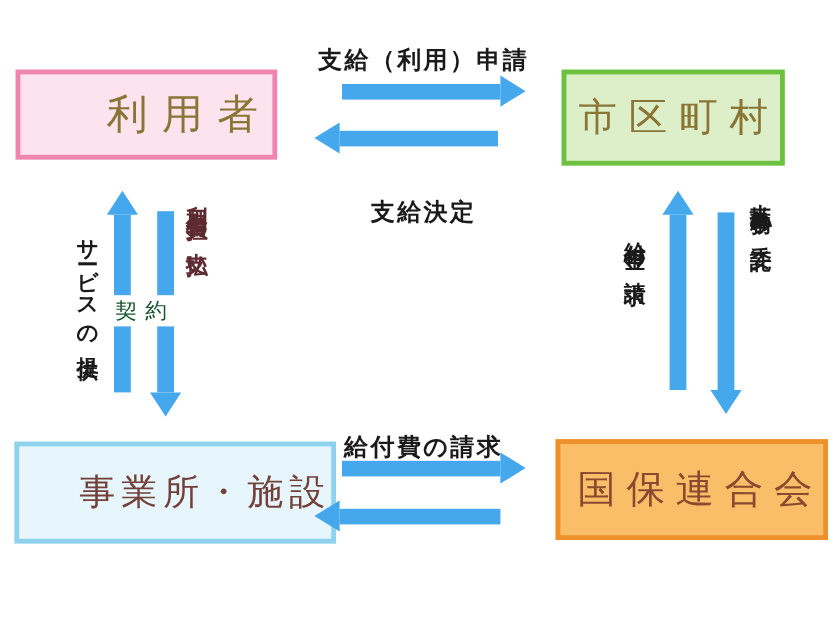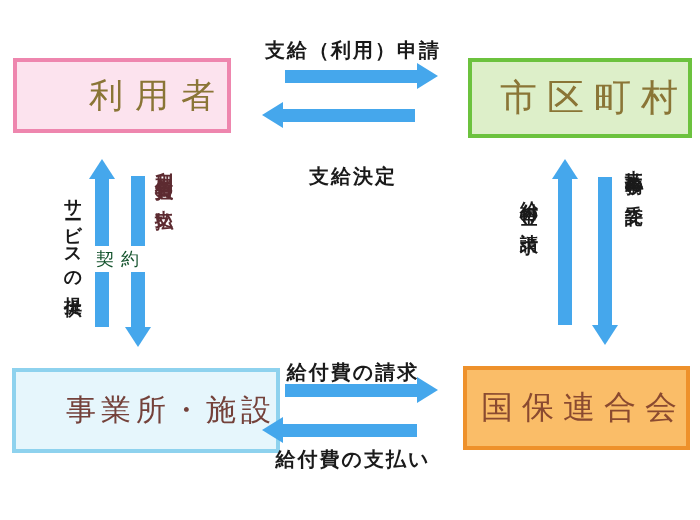--- a/index.html
+++ b/index.html
@@ -10,23 +10,23 @@
   .box {
     position:absolute; display:flex; align-items:center; justify-content:flex-end;
     border:4px solid; box-sizing:border-box;
   }
   .box-user {
     left:13px; top:58px; width:218px; height:75px;
     background:var(--user_box_fill); border-color:var(--user_box_border);
     color:var(--top_box_text); font-size:34px; letter-spacing:12px; padding-left:12px;
   }
   .box-municipality {
-    left:468px; top:58px; width:224px; height:80px;
+    left:468px; top:58px; width:186px; height:80px;
     background:var(--municipality_box_fill); border-color:var(--municipality_box_border);
-    color:var(--top_box_text); font-size:37px; letter-spacing:10px; padding-left:10px;
+    color:var(--top_box_text); font-size:32px; letter-spacing:10px; padding-left:10px;
   }
   .box-facility {
     left:12px; top:368px; width:268px; height:85px;
     background:var(--facility_box_fill); border-color:var(--facility_box_border);
     color:var(--facility_box_text); font-size:30px; letter-spacing:5px; padding-left:5px;
   }
   .box-federation {
     left:463px; top:366px; width:227px; height:84px;
     background:var(--federation_box_fill); border-color:var(--federation_box_border);
     color:var(--federation_box_text); font-size:32px; letter-spacing:9px; padding-left:9px;
@@ -105,15 +105,14 @@
 
   <div class="h-label" style="left:243px; top:359px;">給付費の請求</div>
   <div>
     <div class="shaft" style="left:285px; top:384px; width:132px; height:13px;"></div>
     <div class="head head-right" style="left:417px; top:377px;"></div>
   </div>
   <div>
     <div class="head head-left" style="left:262px; top:417px;"></div>
     <div class="shaft" style="left:283px; top:424px; width:134px; height:13px;"></div>
   </div>
-  <div class="h-label" style="left:243px; top:446px;">給付費の支払い</div>
 
 </div>
 
 </body></html>

